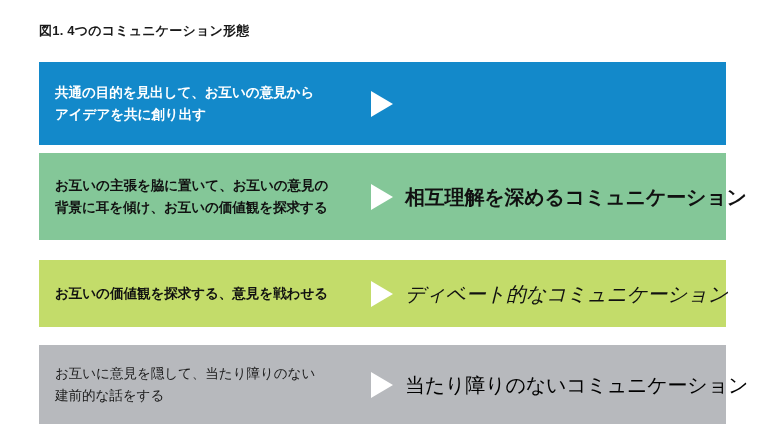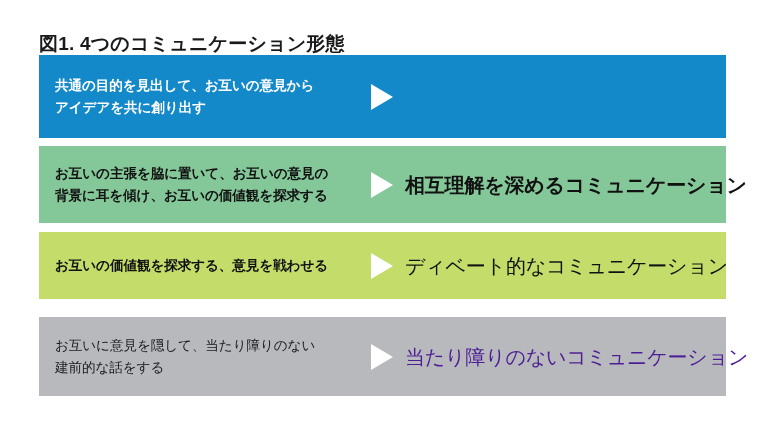--- a/index.html
+++ b/index.html
@@ -15,31 +15,31 @@
   }
   .figure {
     position: relative;
     width: 775px;
     height: 442px;
     box-sizing: border-box;
   }
   .figure-title {
     position: absolute;
     left: 39px;
-    top: 31px;
-    font-size: 19px;
+    top: 22px;
+    font-size: 13px;
     font-weight: bold;
     color: #1a1a1a;
     letter-spacing: 0.2px;
     white-space: nowrap;
   }
   .bars {
     position: absolute;
     left: 39px;
-    top: 55px;
+    top: 62px;
     width: 687px;
   }
   .bar {
     position: relative;
     display: flex;
     align-items: center;
     width: 100%;
     box-sizing: border-box;
   }
   .bar-desc {
@@ -81,22 +81,22 @@
     color: #ffffff;
     font-weight: bold;
   }
   .bar--blue .bar-label {
     color: #ffffff;
     font-weight: bold;
   }
 
   
   .bar--green {
-    height: 77px;
-    margin-bottom: 9px;
+    height: 87px;
+    margin-bottom: 20px;
     background: #84c798;
   }
   .bar--green .bar-desc {
     color: #111111;
     font-weight: bold;
   }
   .bar--green .bar-label {
     color: #111111;
     font-weight: bold;
   }
@@ -107,33 +107,34 @@
     margin-bottom: 18px;
     background: #c3dc6a;
   }
   .bar--lime .bar-desc {
     color: #111111;
     font-weight: bold;
   }
   .bar--lime .bar-label {
     color: #111111;
     font-weight: normal;
+    font-style: italic;
   }
 
   
   .bar--gray {
     height: 79px;
     background: #b7b9bd;
   }
   .bar--gray .bar-desc {
     color: #1a1a1a;
     font-weight: normal;
   }
   .bar--gray .bar-label {
-    color: #4c1d95;
+    color: #000000;
     font-weight: normal;
   }
 </style>
 </head>
 <body>
 
 <div class="figure">
 
   <div class="figure-title">図1. 4つのコミュニケーション形態</div>
 

